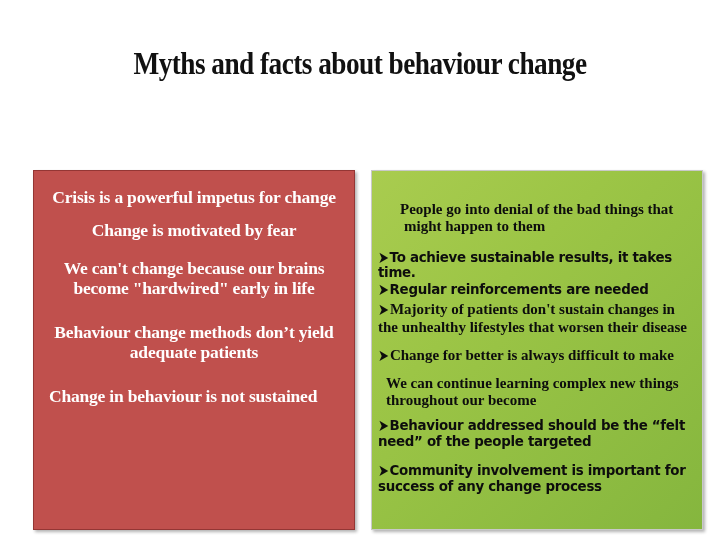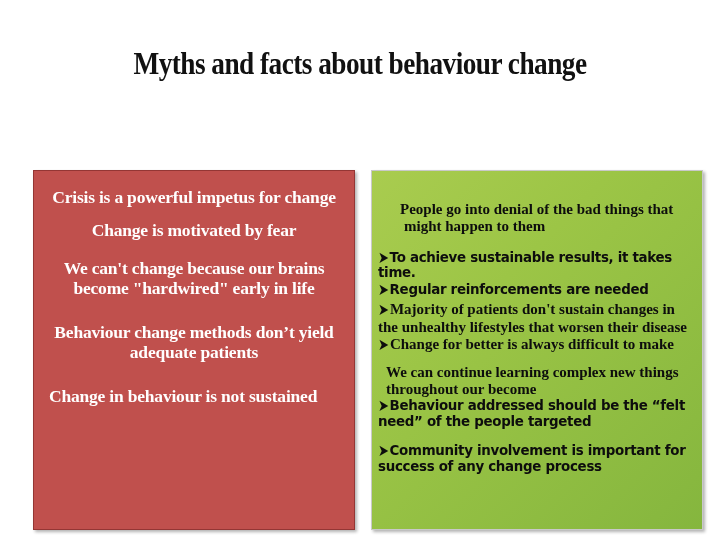--- a/index.html
+++ b/index.html
@@ -135,23 +135,23 @@
     font-weight: 700;
     font-size: 13px;
     transform: scaleY(1.25);
     margin-right: 1px;
   }
   .justify  { text-align: justify; }
   .f0 { margin-top: 12px; padding-left: 26px; text-indent: -4px; }
   .f1 { margin-top: 14px; }
   .f2 { margin-top: 1px; }
   .f3 { margin-top: 4px; }
-  .f4 { }
+  .f4 { margin-top: 11px; }
   .f5 { margin-top: 10px; padding-left: 8px; }
-  .f6 { }
+  .f6 { margin-top: 9px; }
   .f7 { margin-top: 14px; }
 </style>
 </head>
 <body>
 
 <div class="slide">
 
   <div class="slide-title">Myths and facts about behaviour change</div>
 
   <div class="col-header myths">Myths</div>

